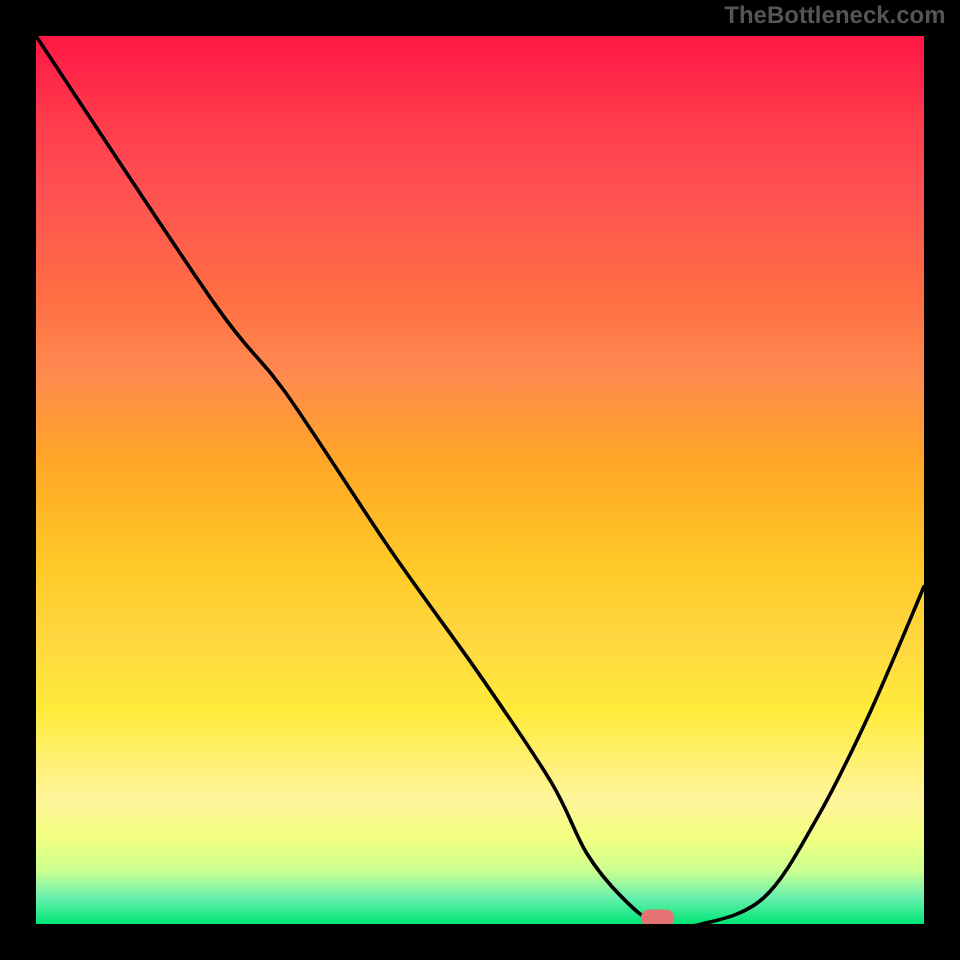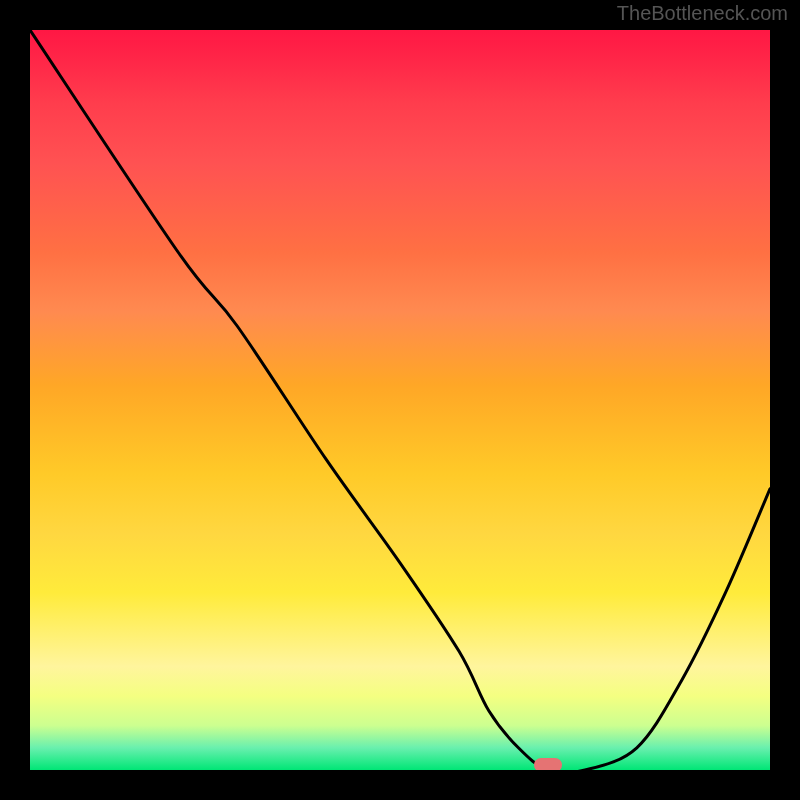--- a/index.html
+++ b/index.html
@@ -9,21 +9,21 @@
     background: #000;
     position: relative;
     font-family: Arial, sans-serif;
   }
   .watermark {
     position: absolute;
     top: 2px;
     right: 12px;
     color: #555;
     font-size: 20px;
-    font-weight: 400;
+    font-weight: 700;
     z-index: 10;
   }
   .chart-area {
     position: absolute;
     left: 30px;
     top: 30px;
     width: 740px;
     height: 740px;
     overflow: hidden;
   }

